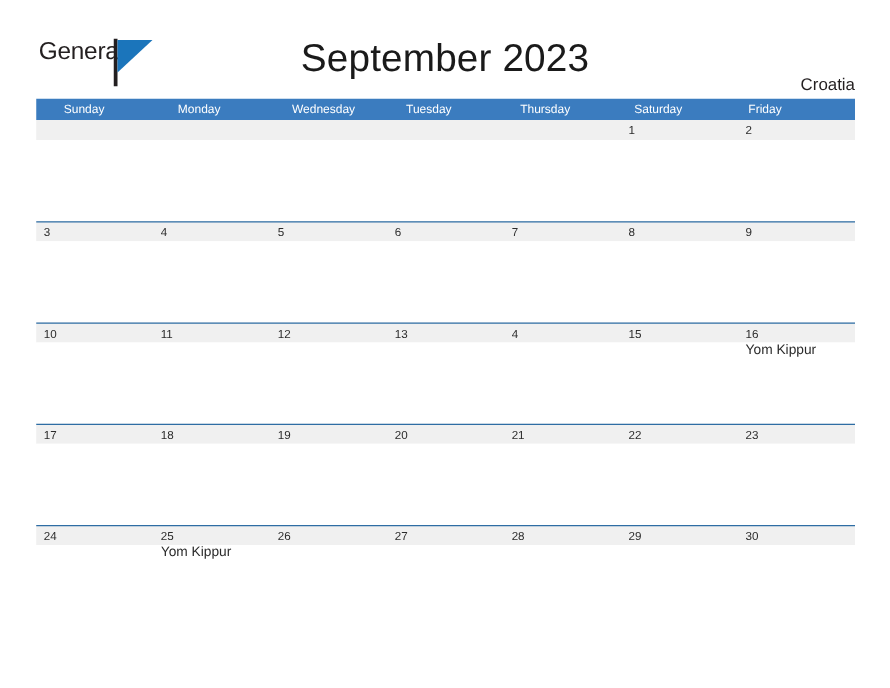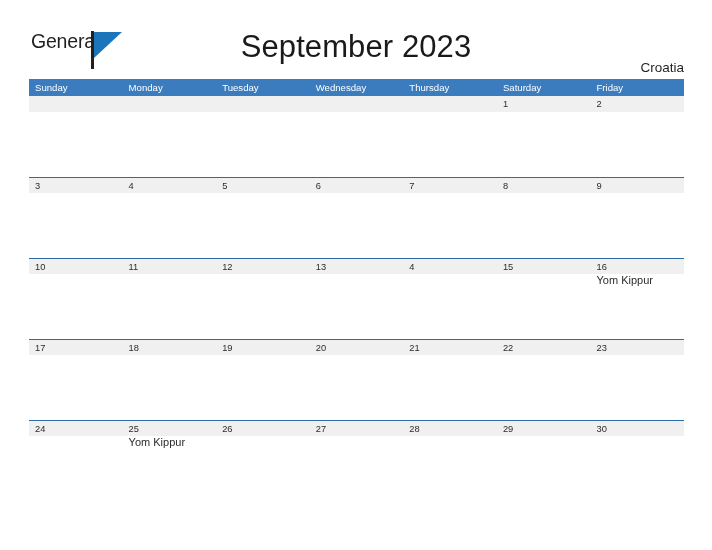--- a/index.html
+++ b/index.html
@@ -114,20 +114,21 @@
     left: 29px;
     top: 79px;
     width: 655px;
   }
 
   .weekdays {
     display: flex;
     width: 100%;
     height: 17px;
     background: #3b7cbf;
+    padding-left: 16px;
   }
   .weekday {
     flex: 1 1 0;
     color: #ffffff;
     font-size: 9.6px;
     line-height: 17px;
     padding-left: 6px;
     white-space: nowrap;
     overflow: hidden;
   }
@@ -192,22 +193,22 @@
     <div class="title">September 2023</div>
 
     <div class="country">Croatia</div>
 
   </div>
 
   <div class="calendar">
     <div class="weekdays">
         <div class="weekday">Sunday</div>
         <div class="weekday">Monday</div>
+        <div class="weekday">Wednesday</div>
         <div class="weekday">Tuesday</div>
-        <div class="weekday">Wednesday</div>
         <div class="weekday">Thursday</div>
         <div class="weekday">Saturday</div>
         <div class="weekday">Friday</div>
       </div>
     <div id="weeks-container">
         <div class="week">
           <div class="week-dates">
             <div class="daynum"></div>
             <div class="daynum"></div>
             <div class="daynum"></div>

